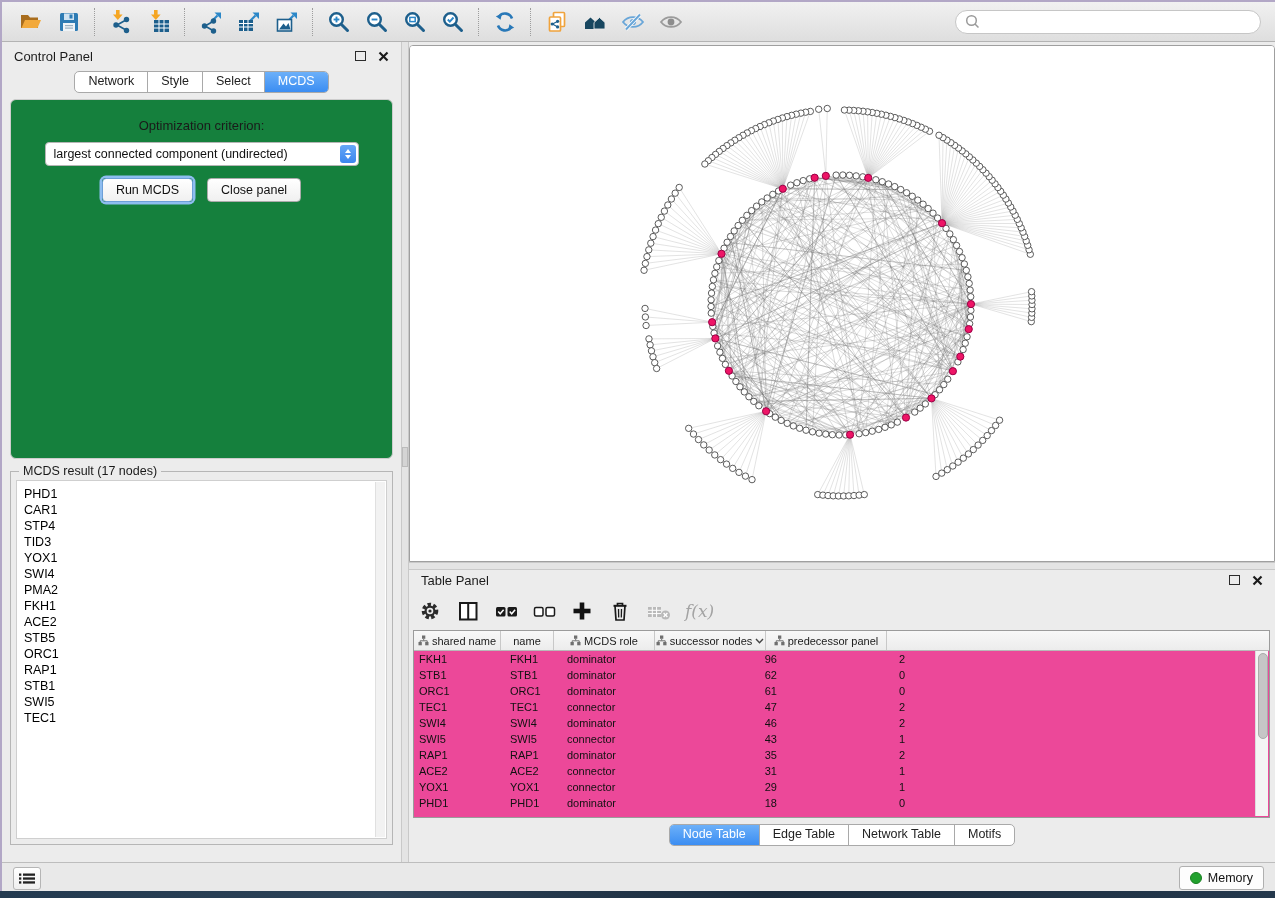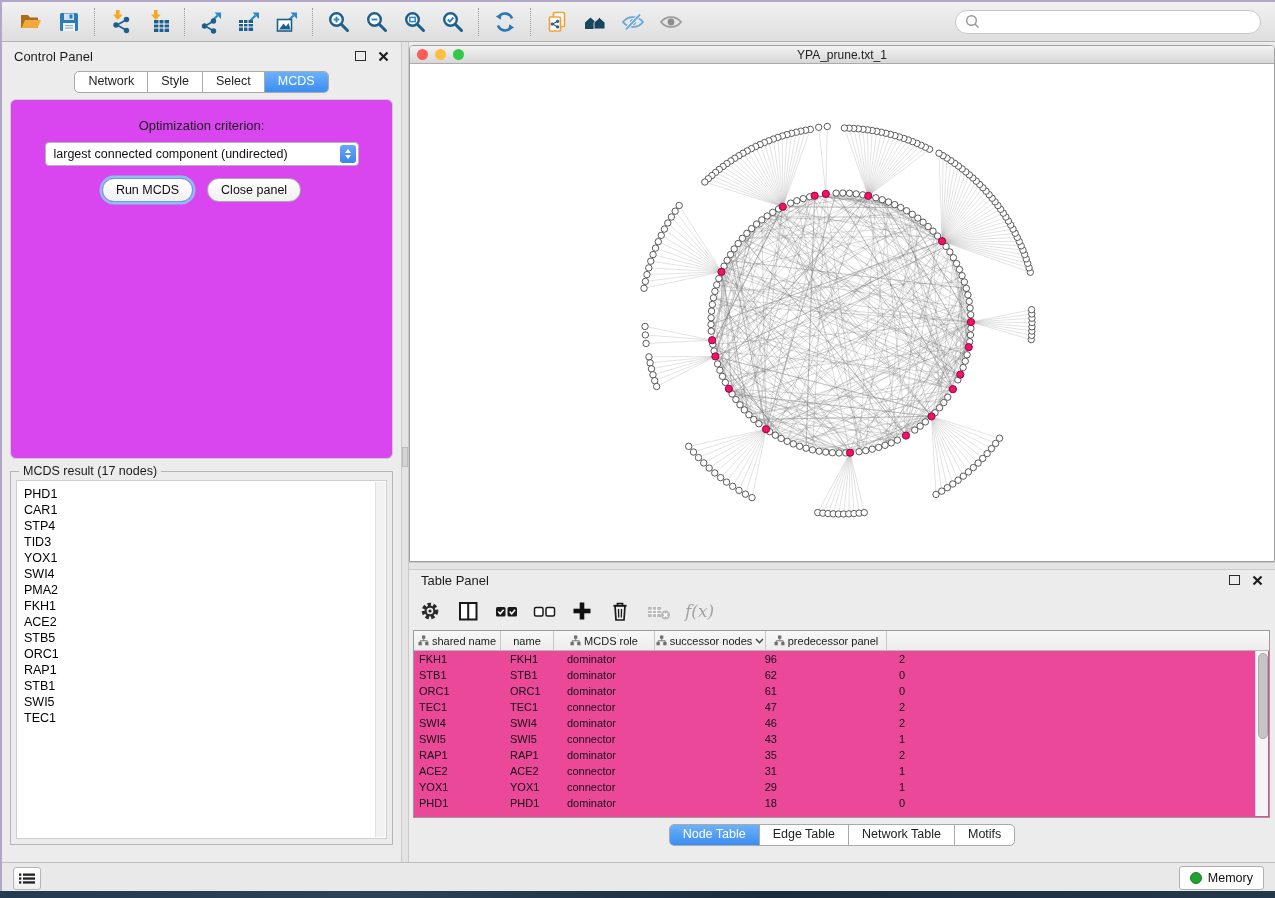--- a/index.html
+++ b/index.html
@@ -26,33 +26,33 @@
   
   .control-panel{width:399px;flex:0 0 399px;display:flex;flex-direction:column;background:#ececec;padding-top:4px;}
   .panel-head{height:20px;display:flex;align-items:center;padding:0 12px;font-size:13px;color:#1c1c1c;}
   .panel-head .sp{flex:1;}
   .float-ico{width:9px;height:8px;border:1.4px solid #2b2b2b;display:inline-block;margin-right:12px;}
   .tabs-row{display:flex;justify-content:center;margin-top:5px;height:22px;}
   .segbar{display:inline-flex;border:1px solid #a9a9a9;border-radius:5px;overflow:hidden;background:#fff;height:20px;}
   .seg{padding:2px 13px 0;font-size:12.5px;color:#222;border-left:1px solid #a9a9a9;cursor:default;}
   .seg:first-child{border-left:none;}
   .seg.active{background:linear-gradient(#6cb0f9,#3b8df2);color:#fff;}
-  .mcds-box{margin:6px 8px 0;height:358px;background:#d946ef;border:1px solid #cdcdcd;border-radius:6px;
+  .mcds-box{margin:6px 8px 0;height:358px;background:#15803d;border:1px solid #cdcdcd;border-radius:6px;
        display:flex;flex-direction:column;align-items:center;}
   .opt-label{margin-top:18px;font-size:13px;color:#1a1a1a;}
   .combo{margin-top:9px;width:312px;height:22px;background:#fff;border:1px solid #b5b5b5;border-radius:4px;
        display:flex;align-items:center;}
   .combo .val{flex:1;font-size:12.5px;padding:0 8px;color:#111;white-space:nowrap;}
   .stepper{width:16px;height:18px;margin-right:2px;border-radius:3px;background:linear-gradient(#66a7f8,#3d86ee);
        display:flex;flex-direction:column;align-items:center;justify-content:center;gap:2px;}
   .tri-up{width:0;height:0;border-left:3.5px solid transparent;border-right:3.5px solid transparent;border-bottom:4px solid #fff;}
   .tri-dn{width:0;height:0;border-left:3.5px solid transparent;border-right:3.5px solid transparent;border-top:4px solid #fff;}
   .btn-row{display:flex;gap:14px;margin-top:12px;}
   .btn{height:22px;padding:0 13px;font-size:12.5px;color:#111;background:linear-gradient(#ffffff,#f0f0f0);
-       border:1px solid #ababab;border-radius:12px;display:flex;align-items:center;}
+       border:1px solid #ababab;border-radius:4px;display:flex;align-items:center;}
   .btn.focused{box-shadow:0 0 0 2.5px #8ebdf0;border-color:#6d9fd8;}
   .result-group{margin:12px 8px 16px;border:1px solid #b6b6b6;position:relative;height:372px;}
   .result-legend{position:absolute;top:-8px;left:8px;background:#ececec;padding:0 4px;font-size:12.5px;color:#1a1a1a;}
   .result-list{position:absolute;left:5px;right:5px;top:8px;bottom:5px;background:#fff;border:1px solid #cfcfcf;
        font-size:12.5px;line-height:16px;padding:5px 0 0 7px;overflow:hidden;}
   .result-scroll{position:absolute;top:1px;bottom:1px;right:1px;width:9px;background:#f2f2f2;border-left:1px solid #e0e0e0;}
   
   .right-col{flex:1;display:flex;flex-direction:column;min-width:0;padding-top:3px;}
   .net-window{height:515px;flex:0 0 515px;border:1px solid #9f9f9f;border-radius:4px 4px 0 0;display:flex;flex-direction:column;
        background:#fff;overflow:hidden;}
@@ -308,26 +308,20 @@
           </div>
       </div>
     </div>
 
     <div class="vsplit">
         <div class="grip"></div>
       </div>
 
     <div class="right-col">
       <div class="net-window">
-        <div class="net-titlebar">
-          <span class="tl" id="tl-close" style="background: rgb(252, 91, 87);"></span>
-          <span class="tl" id="tl-min" style="background: rgb(253, 190, 65);"></span>
-          <span class="tl" id="tl-max" style="background: rgb(52, 200, 74);"></span>
-          <span class="net-title">YPA_prune.txt_1</span>
-        </div>
         <div class="net-canvas">
           <svg id="net-svg" width="864" height="496">
               <g>
                 <line x1="372.79131858095997" y1="142.75994921088213" x2="490.7252297941111" y2="143.53183587654723" stroke="rgba(115,115,115,0.38)" stroke-width="0.7"></line>
                 <line x1="372.79131858095997" y1="142.75994921088213" x2="455.69379789651794" y2="386.6331318484582" stroke="rgba(115,115,115,0.38)" stroke-width="0.7"></line>
                 <line x1="372.79131858095997" y1="142.75994921088213" x2="338.91582109581077" y2="350.76330418822806" stroke="rgba(115,115,115,0.38)" stroke-width="0.7"></line>
                 <line x1="372.79131858095997" y1="142.75994921088213" x2="320.51394991170764" y2="190.49574658543196" stroke="rgba(115,115,115,0.38)" stroke-width="0.7"></line>
                 <line x1="372.79131858095997" y1="142.75994921088213" x2="301.00836546617006" y2="260.4747715833982" stroke="rgba(115,115,115,0.38)" stroke-width="0.7"></line>
                 <line x1="372.79131858095997" y1="142.75994921088213" x2="302.78287180015985" y2="280.45618876188774" stroke="rgba(115,115,115,0.38)" stroke-width="0.7"></line>
                 <line x1="372.79131858095997" y1="142.75994921088213" x2="302.78287180015985" y2="280.45618876188774" stroke="rgba(115,115,115,0.38)" stroke-width="0.7"></line>

